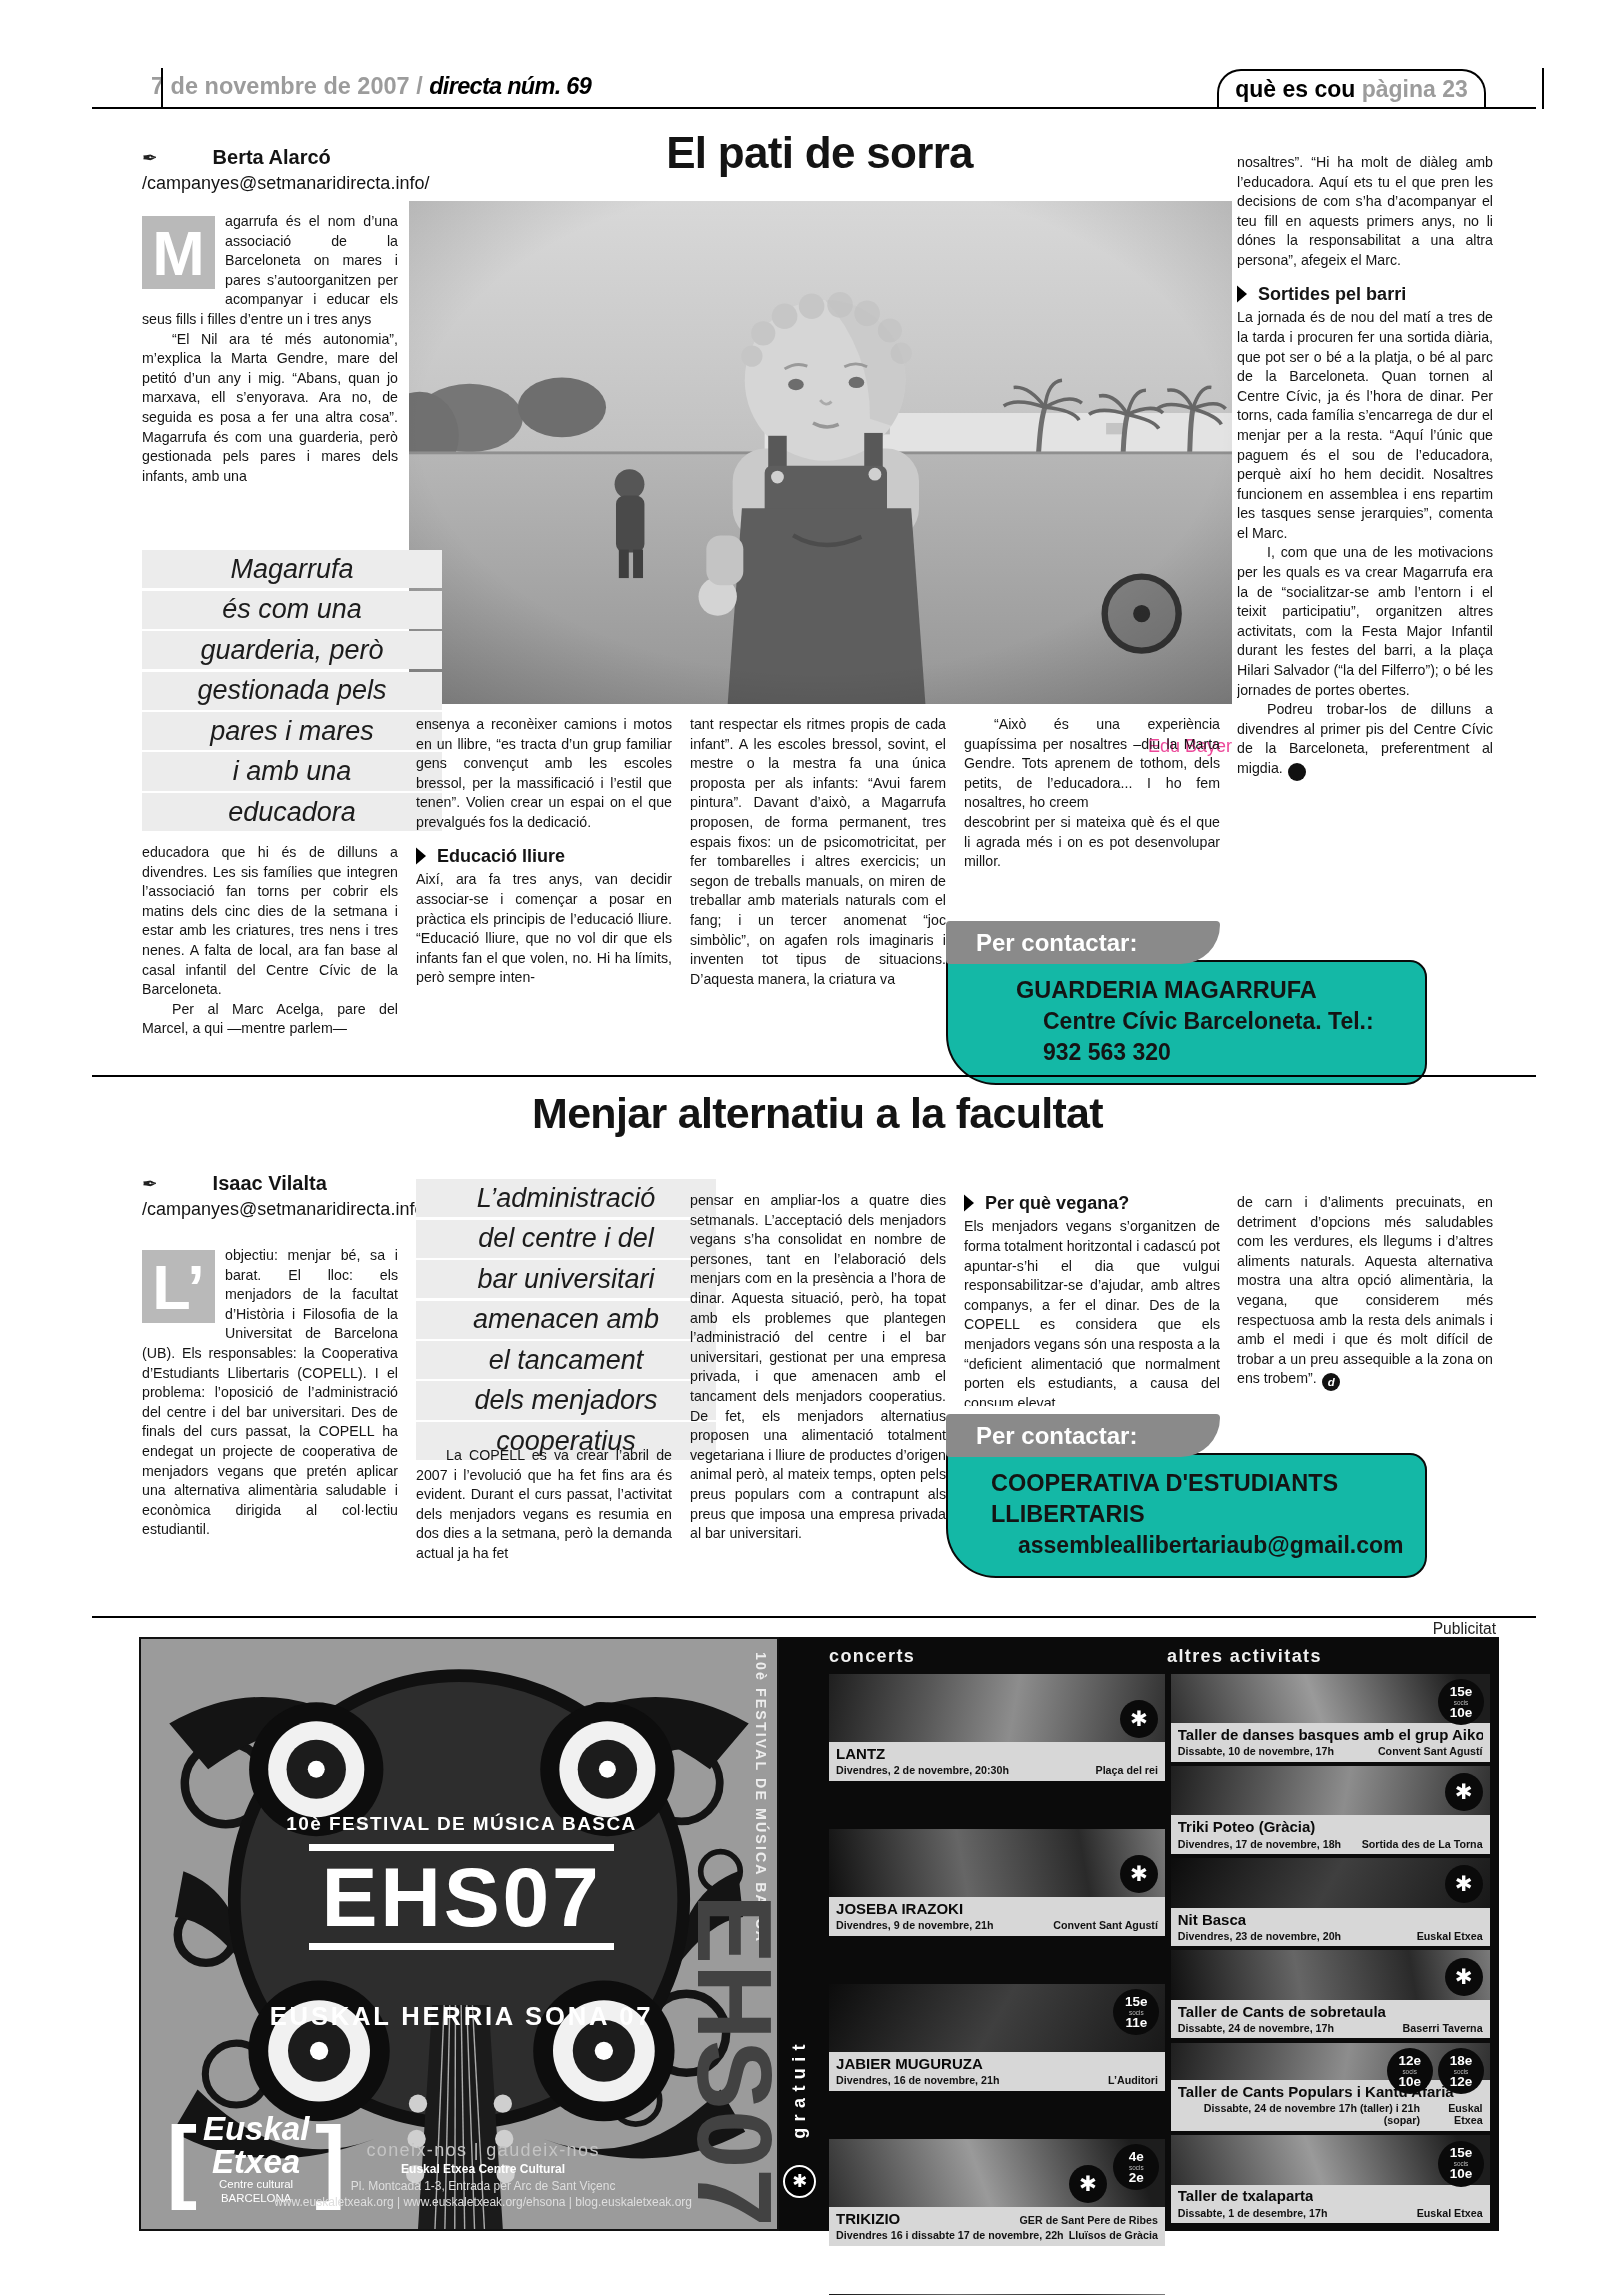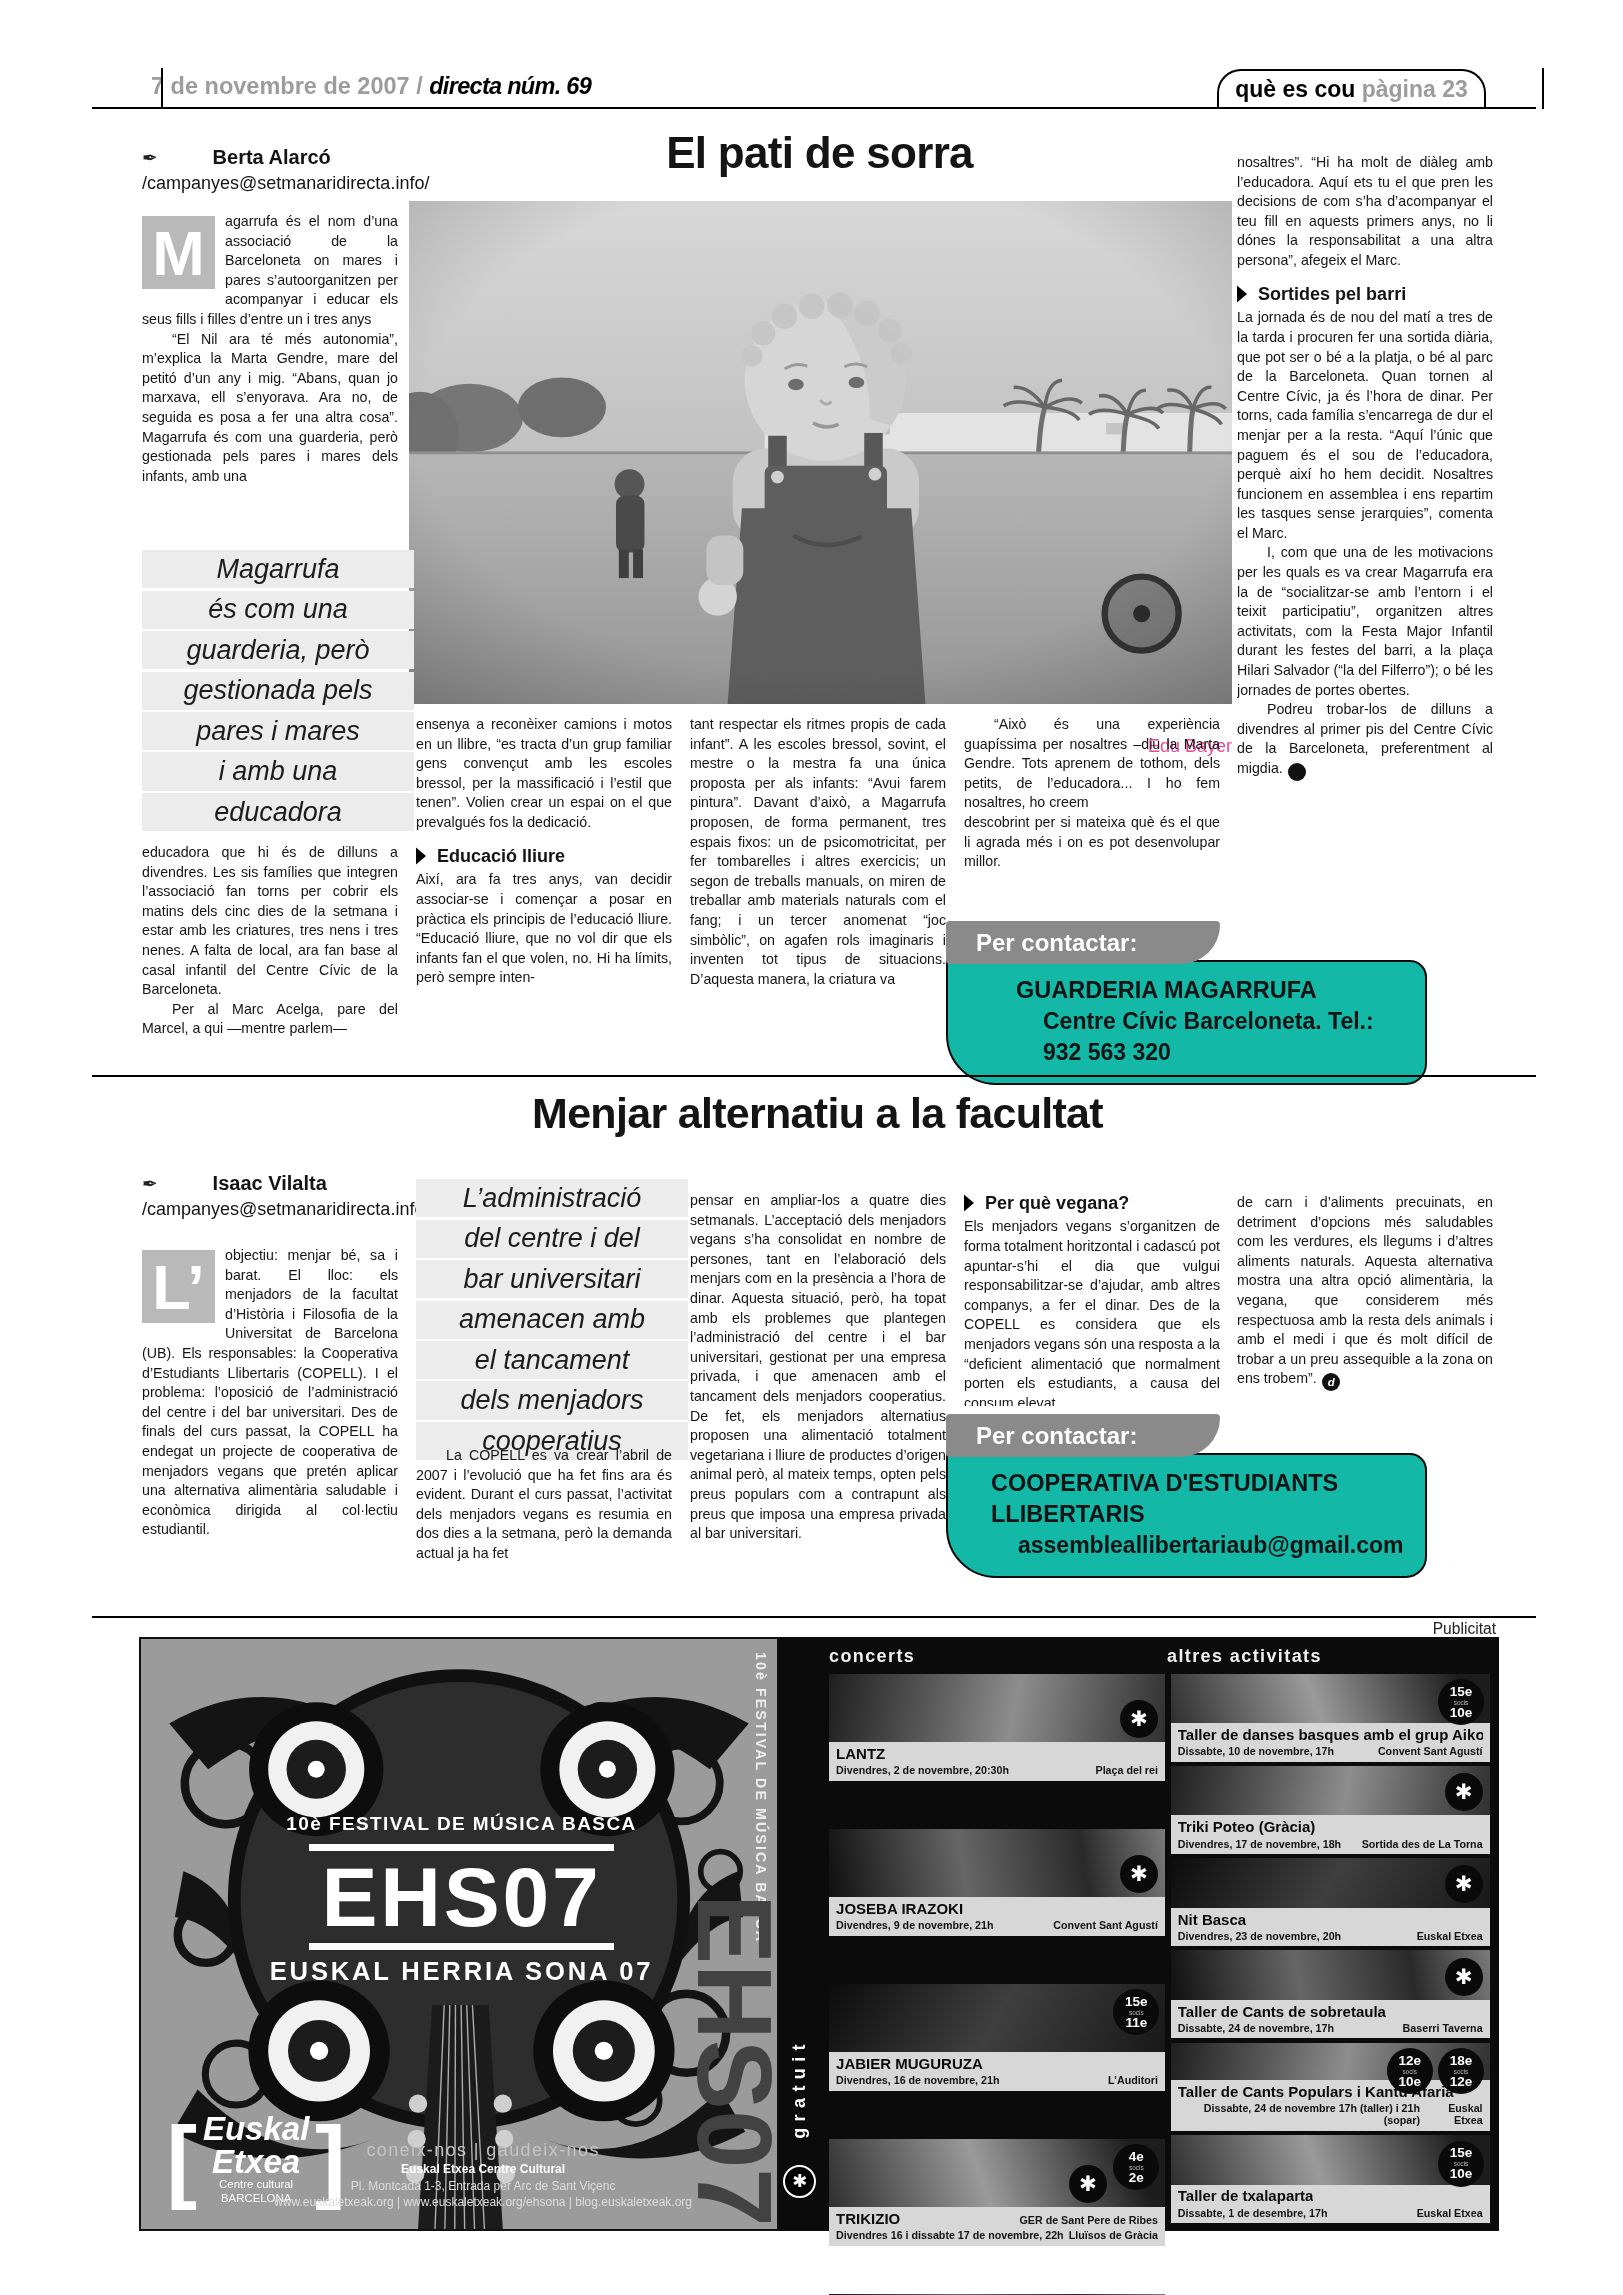--- a/index.html
+++ b/index.html
@@ -39,21 +39,21 @@
   .dropcap{float:left;width:73px;height:73px;background:#b9b9b9;color:#fff;font-size:63px;
            font-weight:bold;text-align:center;line-height:74px;margin:3.6px 10px 2.8px 0;}
   .subhead{font-weight:bold;font-size:18px;text-align:left;margin:11.4px 0 2.8px;line-height:21.3px;}
   .tri{display:inline-block;width:0;height:0;border-left:14.2px solid #000;border-top:12px solid transparent;
        border-bottom:12px solid transparent;margin:0 11.4px -5.7px -4.3px;}
   .endmark{display:inline-block;width:18px;height:18px;border-radius:50%;background:#111;color:#fff;
            font-weight:bold;font-style:italic;font-size:11.4px;text-align:center;line-height:18px;
            margin-left:5.7px;vertical-align:-2.8px;}
 
   .c-a1-1a{left:142px;top:212px;height:333px;}
-  .pullquote{position:absolute;width:272px;text-align:center;font-style:italic;font-size:27px;line-height:37px;color:#1c1c1c;}
+  .pullquote{position:absolute;width:300px;text-align:center;font-style:italic;font-size:27px;line-height:37px;color:#1c1c1c;}
   .pq-line{display:block;background:#ececec;margin:2.1px 0;padding:0.7px 0;}
   .pq1{left:142px;top:548px;}
   .c-a1-1b{left:142px;top:843px;height:229px;}
   .c-a1-2{left:416px;top:715px;height:356px;}
   .c-a1-3{left:690px;top:715px;height:356px;}
   .c-a1-4{left:964px;top:715px;height:201px;}
   .c-a1-5{left:1237px;top:153px;height:919px;}
   .pq2{left:416px;top:1177px;}
   .c-a2-1{left:142px;top:1246px;height:343px;}
   .c-a2-2b{left:416px;top:1446px;height:142px;}
@@ -83,21 +83,21 @@
   .publicitat{position:absolute;right:127px;top:1620px;font-size:15.6px;color:#222;}
 
   
   .ad{position:absolute;left:139px;top:1637px;width:1360px;height:594px;display:flex;}
   .ad-left{position:relative;width:640px;background:#9b9b9b;border:2.1px solid #111;box-sizing:border-box;overflow:hidden;}
   .ad-left svg.art{position:absolute;left:0;top:0;width:100%;height:100%;}
   .ehs-center{position:absolute;left:75px;top:174px;width:491px;text-align:center;color:#fff;}
   .ehs-kicker{font-size:19px;font-weight:bold;letter-spacing:1.4px;}
   .ehs-title{display:inline-block;font-size:84px;line-height:90px;font-weight:bold;letter-spacing:2.8px;
              border-top:7.1px solid #fff;border-bottom:7.1px solid #fff;padding:1.4px 12.8px;margin:8.5px 0 7.1px;}
-  .ehs-sub{font-size:25.6px;font-weight:bold;letter-spacing:2.8px;}
+  .ehs-sub{font-size:25.6px;font-weight:bold;letter-spacing:2.8px;margin-top:45px;}
   .etxea-logo{position:absolute;left:25.6px;bottom:24px;color:#fff;display:flex;align-items:center;}
   .bracket{font-size:92px;font-weight:bold;line-height:78px;}
   .etxea-words{text-align:center;margin:0 5.7px;}
   .script{display:block;font-style:italic;font-weight:bold;font-size:33px;line-height:33px;}
   .logo-sub{display:block;font-size:11.4px;line-height:13.5px;}
   .ad-contact{position:absolute;right:85px;bottom:18.5px;text-align:center;color:#dedede;font-size:12px;line-height:16.4px;}
   .ad-contact .c1{color:#c4c4c4;font-size:18px;letter-spacing:1.4px;display:block;margin-bottom:2.8px;}
   .ad-contact .c2{font-weight:bold;color:#fff;display:block;}
   .ad-contact .c3{display:block;}
   .ad-contact .c4{display:block;}

